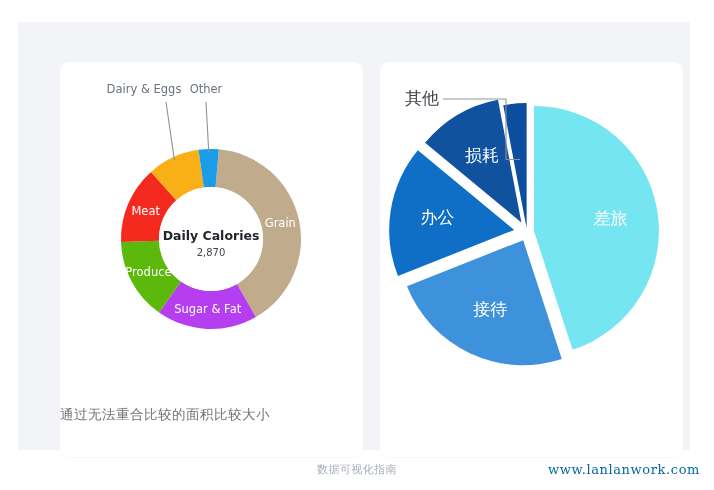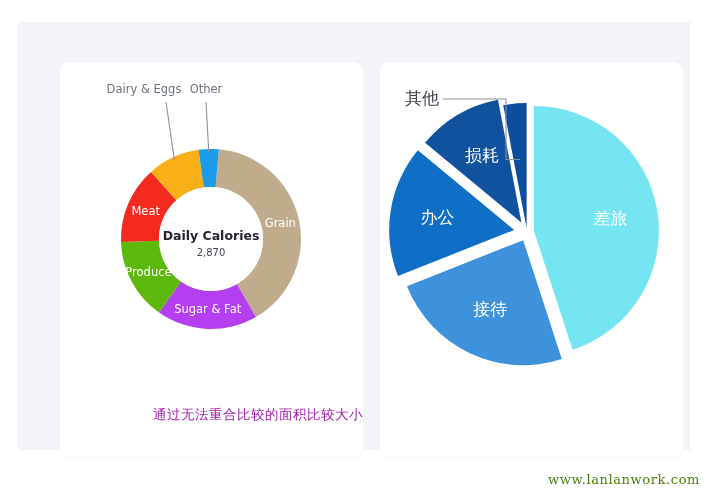--- a/index.html
+++ b/index.html
@@ -22,36 +22,36 @@
   .card{
     position:absolute;top:40px;height:395px;
     background:#ffffff;border-radius:9px;
     box-shadow:0 1px 2px rgba(120,130,150,.07);
   }
   .card-left{left:42px;width:303px;}
   .card-right{left:362px;width:303px;}
 
   .caption{
     position:absolute;left:0;right:0;top:344px;
-    text-align:right;
-    font-size:13.5px;color:#a21caf;letter-spacing:.5px;
+    text-align:left;
+    font-size:13.5px;color:#737373;letter-spacing:.5px;
     font-family:"DejaVu Sans","Liberation Sans",sans-serif;
   }
 
   .chart-svg{position:absolute;left:0;top:0;}
 
   .footer-note{
     position:absolute;left:0;right:0;top:462px;
     text-align:center;
     font-size:11px;color:#a6adb8;letter-spacing:.4px;
     font-family:"DejaVu Sans","Liberation Sans",sans-serif;
   }
   .footer-url{
-    position:absolute;right:14px;top:472px;
-    font-size:13px;color:#4d7c0f;letter-spacing:.6px;
+    position:absolute;right:14px;top:462px;
+    font-size:13px;color:#0369a1;letter-spacing:.6px;
     font-family:"DejaVu Serif","Liberation Serif",serif;
     text-align:right;
   }
 
   .slice-label{
     font-family:"DejaVu Sans","Liberation Sans",sans-serif;
     font-size:11.5px;fill:#ffffff;
     text-anchor:middle;dominant-baseline:middle;
   }
   .slice-label-cjk{
@@ -134,15 +134,16 @@
             <text x="110.17009127962125" y="248.2675400383107" class="slice-label-cjk">接待</text>
             <text x="57.61420517614002" y="155.8426809138591" class="slice-label-cjk">办公</text>
             <text x="101.94983470609209" y="93.82433061015102" class="slice-label-cjk">损耗</text>
             <text x="42" y="37" class="outside-label-cjk">其他</text>
           </g>
       </svg>
     </div>
 
   </div>
 
+  <div class="footer-note">数据可视化指南</div>
   <div class="footer-url">www.lanlanwork.com</div>
 
 </div>
 
 </body></html>

